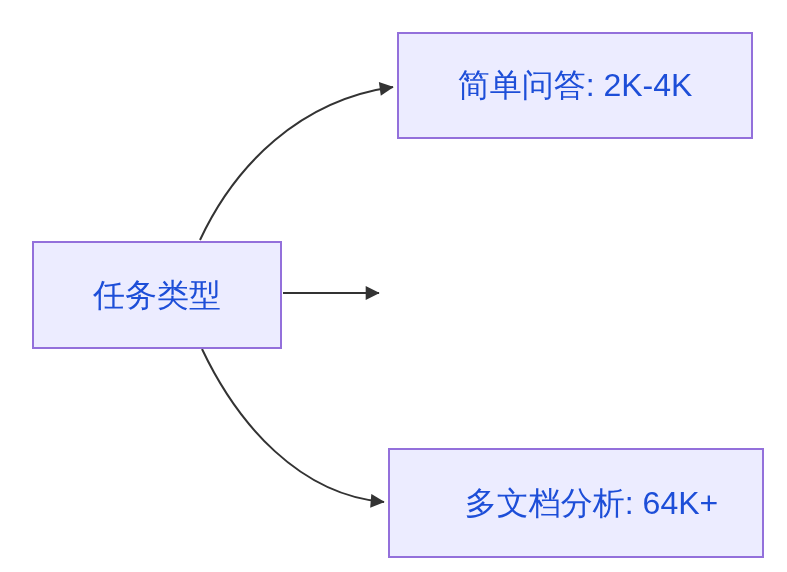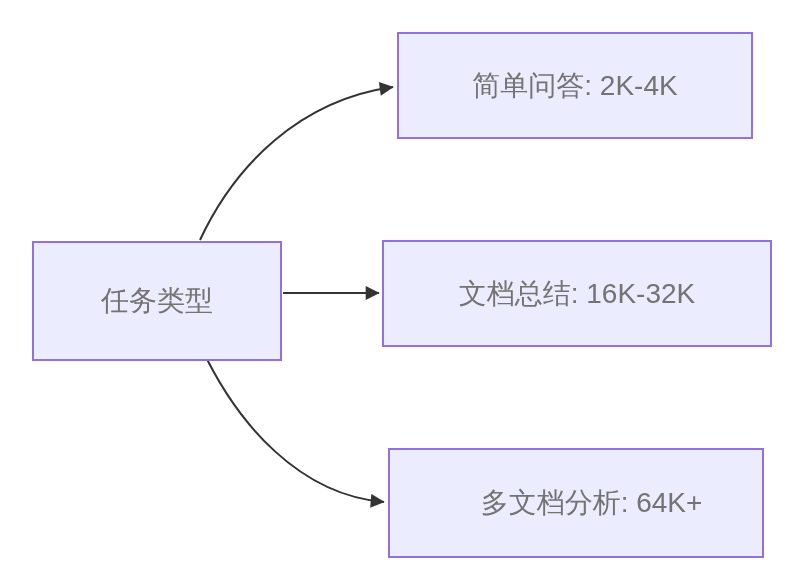--- a/index.html
+++ b/index.html
@@ -25,30 +25,30 @@
   .edge {
     fill: none;
     stroke: #333333;
     stroke-width: 2px;
   }
   .node {
     position: absolute;
     box-sizing: border-box;
     background: #ECECFF;
     border: 2px solid #9370DB;
-    color: #737373;
-    font-size: 28px;
+    color: #1d4ed8;
+    font-size: 32px;
     line-height: 1.2;
     display: flex;
     align-items: center;
     justify-content: center;
     text-align: center;
     white-space: nowrap;
   }
-  .node-root   { left: 32px;  top: 241px; width: 250px; height: 120px; }
+  .node-root   { left: 32px;  top: 241px; width: 250px; height: 108px; }
   .node-top    { left: 397px; top: 32px;  width: 356px; height: 107px; }
   .node-middle { left: 382px; top: 240px; width: 390px; height: 107px; }
   .node-bottom { left: 388px; top: 448px; width: 376px; height: 110px; padding-left: 31px; }
 </style>
 </head>
 <body>
 
 <div class="canvas">
 
   <svg class="edges-svg" viewBox="0 0 787 572" aria-hidden="true">
@@ -63,21 +63,18 @@
   </svg>
 
   <div class="node node-root">
     <span>任务类型</span>
   </div>
 
   <div class="node node-top">
     <span>简单问答: 2K-4K</span>
   </div>
 
-  <div class="node node-middle">
-    <span>文档总结: 16K-32K</span>
-  </div>
 
   <div class="node node-bottom">
     <span>多文档分析: 64K+</span>
   </div>
 
 </div>
 
 </body></html>

